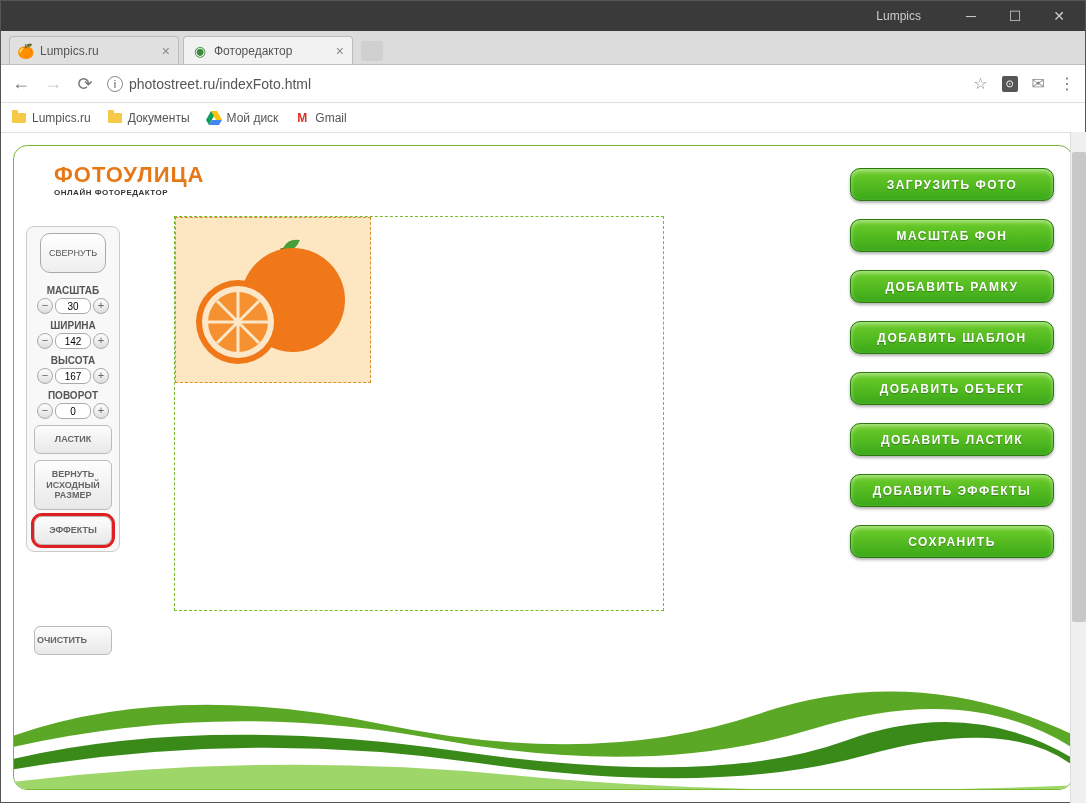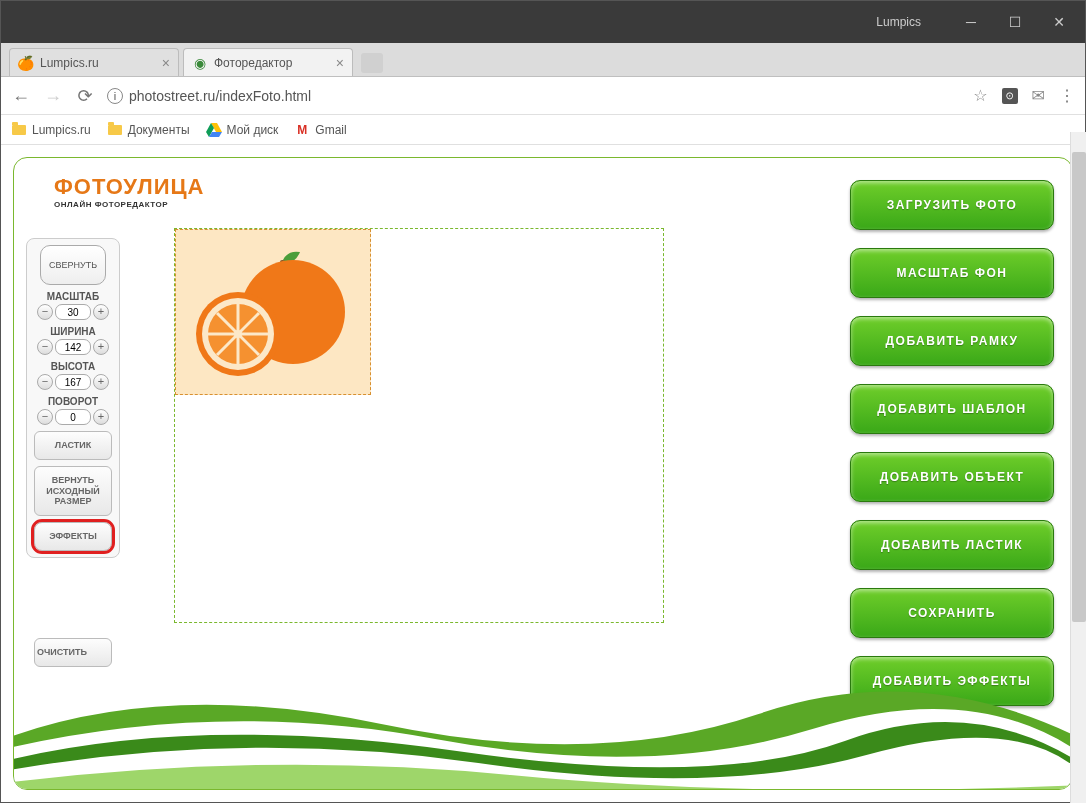--- a/index.html
+++ b/index.html
@@ -1,20 +1,20 @@
 <!DOCTYPE html>
 <html><head>
 <meta charset="utf-8">
 <style>
 * { box-sizing: border-box; margin: 0; padding: 0; }
 body { font-family: Arial, sans-serif; background: #fff; overflow: hidden; width: 1086px; height: 803px; }
 
 
 .window { width: 1086px; height: 803px; border: 1px solid #555; background: #fff; display: flex; flex-direction: column; }
-.titlebar { height: 42px; background: #3a3a3a; display: flex; align-items: center; justify-content: flex-end; padding: 0 4px; color: #ccc; font-size: 12px; }
+.titlebar { height: 30px; background: #3a3a3a; display: flex; align-items: center; justify-content: flex-end; padding: 0 4px; color: #ccc; font-size: 12px; }
 .titlebar .app-name { margin-right: 28px; }
 .win-btn { width: 44px; height: 28px; display: flex; align-items: center; justify-content: center; color: #ccc; font-size: 14px; }
 
 
 .tabstrip { height: 34px; background: #dcdcdc; display: flex; align-items: flex-end; padding-left: 8px; border-bottom: 1px solid #bfbfbf; }
 .tab { height: 28px; min-width: 170px; background: #f2f2f2; border: 1px solid #bcbcbc; border-bottom: none; border-radius: 4px 4px 0 0; display: flex; align-items: center; padding: 0 8px; margin-right: 4px; font-size: 12px; color: #555; position: relative; }
 .tab.inactive { background: #e0e0e0; }
 .tab .favicon { width: 16px; height: 16px; margin-right: 6px; display: flex; align-items: center; justify-content: center; font-size: 14px; }
 .tab .tab-close { margin-left: auto; font-size: 14px; color: #888; }
 .newtab { width: 22px; height: 20px; background: #d0d0d0; border-radius: 3px; margin-left: 4px; margin-bottom: 3px; }
@@ -38,37 +38,37 @@
 
 .content { flex: 1; padding: 12px; overflow: hidden; }
 .app-frame { width: 100%; height: 100%; border: 1px solid #7ab82e; border-radius: 14px; padding: 14px; position: relative; background: #fff; overflow: hidden; }
 
 .logo-area { position: absolute; top: 16px; left: 20px; margin-left: 20px; }
 .logo-text { font-size: 22px; font-weight: bold; color: #e67817; letter-spacing: 1px; font-family: Impact, Arial; }
 .logo-sub { font-size: 8px; color: #333; font-weight: bold; letter-spacing: 0.5px; }
 
 
 .left-panel { position: absolute; top: 80px; left: 12px; width: 94px; background: #f8f8f8; border: 1px solid #ccc; border-radius: 8px; padding: 6px 4px; text-align: center; }
-.collapse-btn { display: inline-block; border: 1px solid #aaa; border-radius: 10px; padding: 14px 8px; font-size: 9px; color: #555; background: linear-gradient(#fff,#eee); }
+.collapse-btn { display: inline-block; border: 1px solid #aaa; border-radius: 10px; padding: 14px 8px; font-size: 9px; color: #555; background: linear-gradient(#fff,#eee); margin-bottom: 6px; }
 .ctrl-group { margin: 6px 0; }
 .ctrl-label { font-size: 10px; font-weight: bold; color: #555; margin-bottom: 2px; }
 .ctrl-row { display: flex; align-items: center; justify-content: center; gap: 2px; }
 .pm-btn { width: 16px; height: 16px; border: 1px solid #aaa; border-radius: 50%; background: linear-gradient(#fff,#ddd); font-size: 11px; line-height: 13px; color: #666; }
 .ctrl-val { width: 36px; height: 16px; border: 1px solid #aaa; border-radius: 7px; font-size: 10px; display: flex; align-items: center; justify-content: center; background: #fff; }
 .tool-btn { margin: 6px auto 0; width: 78px; padding: 8px 2px; border: 1px solid #bbb; border-radius: 6px; background: linear-gradient(#fdfdfd,#e8e8e8); font-size: 9px; font-weight: bold; color: #666; line-height: 1.2; }
 .tool-btn.highlighted { outline: 3px solid #e02020; outline-offset: 0px; border-radius: 8px; }
 .tool-btn.outside { margin-top: 10px; }
 
 
 .canvas-area { position: absolute; top: 70px; left: 160px; width: 490px; height: 395px; border: 1px dashed #7ab82e; background: #fff; }
 .selected-obj { position: absolute; top: 0; left: 0; width: 196px; height: 166px; background: #fde7c3; border: 1px dashed #d89030; display: flex; align-items: center; justify-content: center; }
 
 
 .right-panel { position: absolute; top: 22px; right: 18px; width: 204px; display: flex; flex-direction: column; gap: 18px; }
-.green-btn { height: 50px; border-radius: 10px; background: linear-gradient(#6fce2a, #3aa818); border: 1px solid #2a7a0e; box-shadow: inset 0 2px 4px rgba(255,255,255,0.5), 0 2px 3px rgba(0,0,0,0.3); display: flex; align-items: center; justify-content: center; color: #fff; font-size: 12px; font-weight: bold; letter-spacing: 1.5px; text-shadow: 0 1px 1px rgba(0,0,0,0.3); }
+.green-btn { height: 33px; border-radius: 10px; background: linear-gradient(#6fce2a, #3aa818); border: 1px solid #2a7a0e; box-shadow: inset 0 2px 4px rgba(255,255,255,0.5), 0 2px 3px rgba(0,0,0,0.3); display: flex; align-items: center; justify-content: center; color: #fff; font-size: 12px; font-weight: bold; letter-spacing: 1.5px; text-shadow: 0 1px 1px rgba(0,0,0,0.3); }
 
 
 .wave { position: absolute; bottom: -10px; left: -10px; right: -10px; height: 130px; pointer-events: none; }
 .wave svg { width: 100%; height: 100%; }
 
 
 .vscroll { width: 16px; background: #f0f0f0; border-left: 1px solid #ddd; position: absolute; right: 0; top: 132px; bottom: 0; }
 .vscroll-thumb { width: 14px; background: #c8c8c8; border-radius: 2px; margin: 1px auto; height: 70%; margin-top: 20px; }
 </style>
 </head>
@@ -217,22 +217,22 @@
         </div>
       </div>
 
       <div class="right-panel">
         <div class="green-btn">ЗАГРУЗИТЬ ФОТО</div>
         <div class="green-btn">МАСШТАБ ФОН</div>
         <div class="green-btn">ДОБАВИТЬ РАМКУ</div>
         <div class="green-btn">ДОБАВИТЬ ШАБЛОН</div>
         <div class="green-btn">ДОБАВИТЬ ОБЪЕКТ</div>
         <div class="green-btn">ДОБАВИТЬ ЛАСТИК</div>
+        <div class="green-btn">ДОБАВИТЬ ЭФФЕКТЫ</div>
         <div class="green-btn">СОХРАНИТЬ</div>
-        <div class="green-btn">ДОБАВИТЬ ЭФФЕКТЫ</div>
       </div>
 
       <div class="wave">
         <svg viewBox="0 0 1000 130" preserveAspectRatio="none">
           <path d="M0,70 Q150,10 350,55 T700,45 T1000,70 L1000,130 L0,130 Z" fill="#5aa826"></path>
           <path d="M0,80 Q200,30 400,70 T750,60 T1000,85 L1000,130 L0,130 Z" fill="#fff"></path>
           <path d="M0,92 Q180,45 420,82 T780,72 T1000,95 L1000,130 L0,130 Z" fill="#3a8a1a"></path>
           <path d="M0,102 Q220,60 440,94 T800,86 T1000,104 L1000,130 L0,130 Z" fill="#fff"></path>
           <path d="M0,114 Q240,82 470,106 T1000,116 L1000,123 L0,123 Z" fill="#9ed66a"></path>
         </svg>

